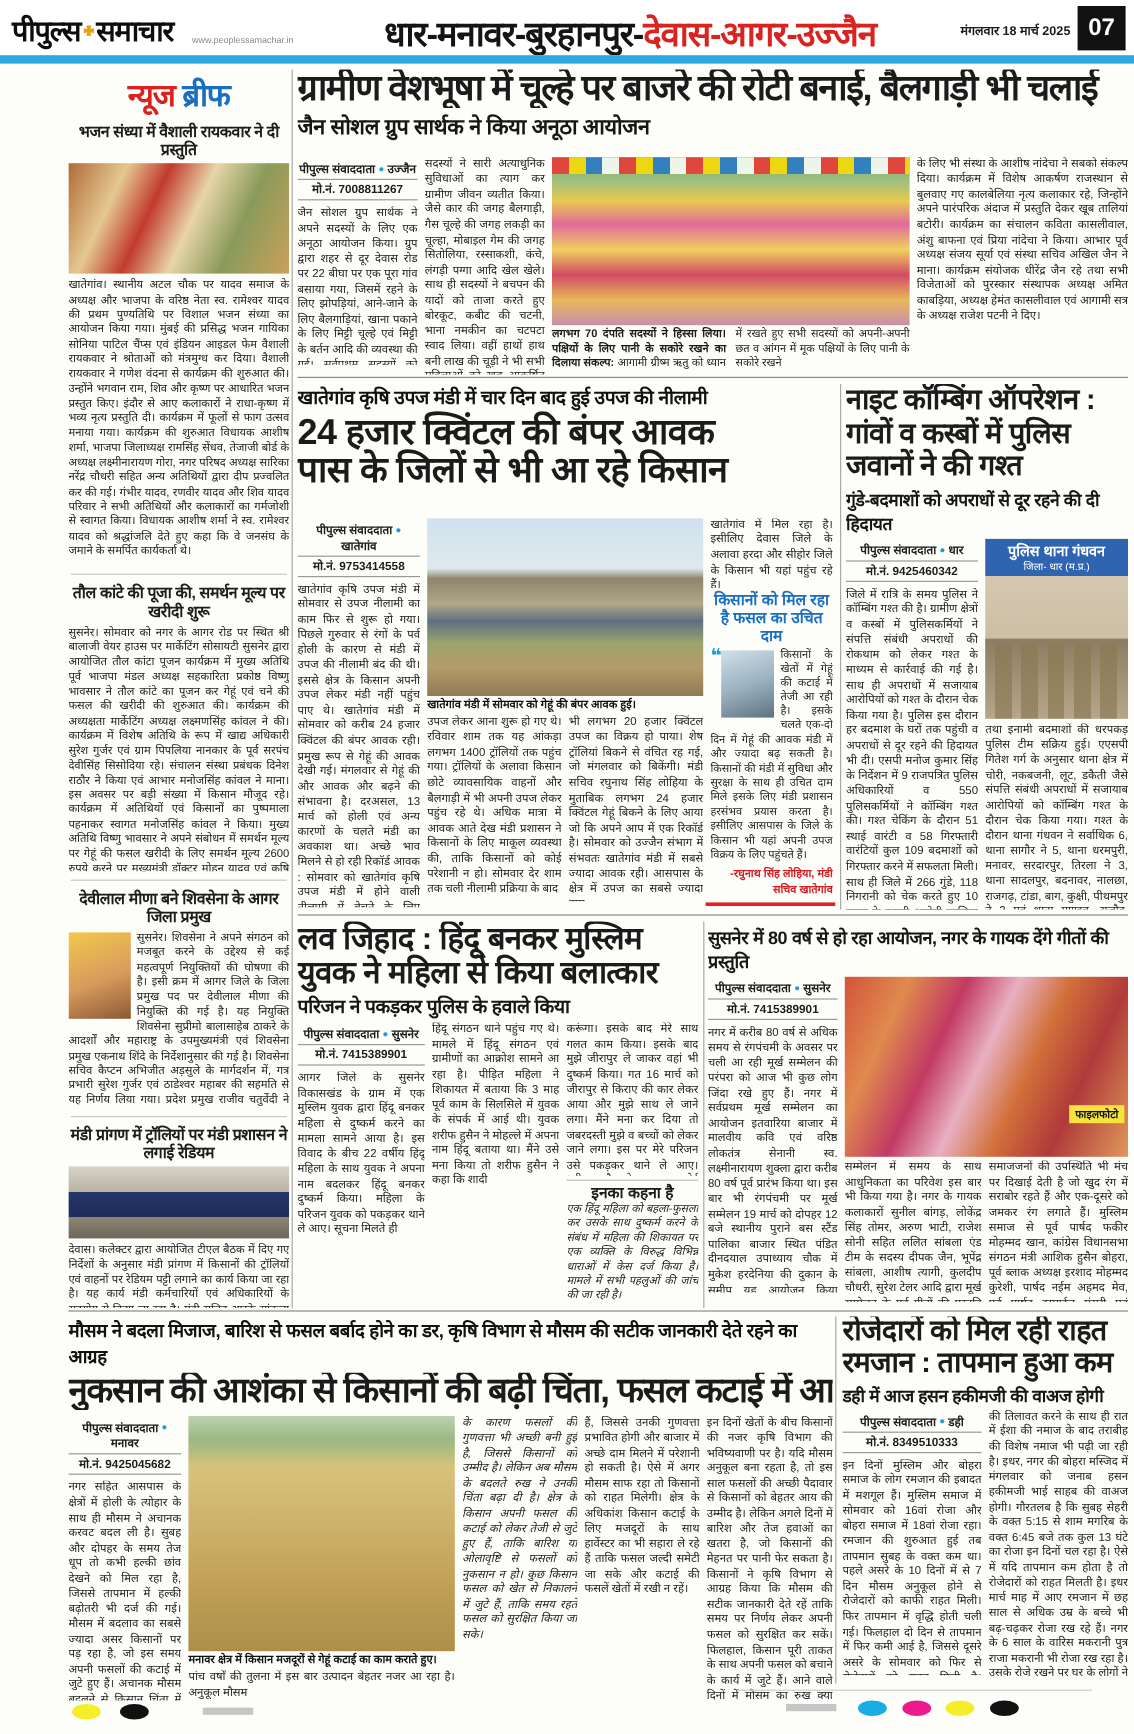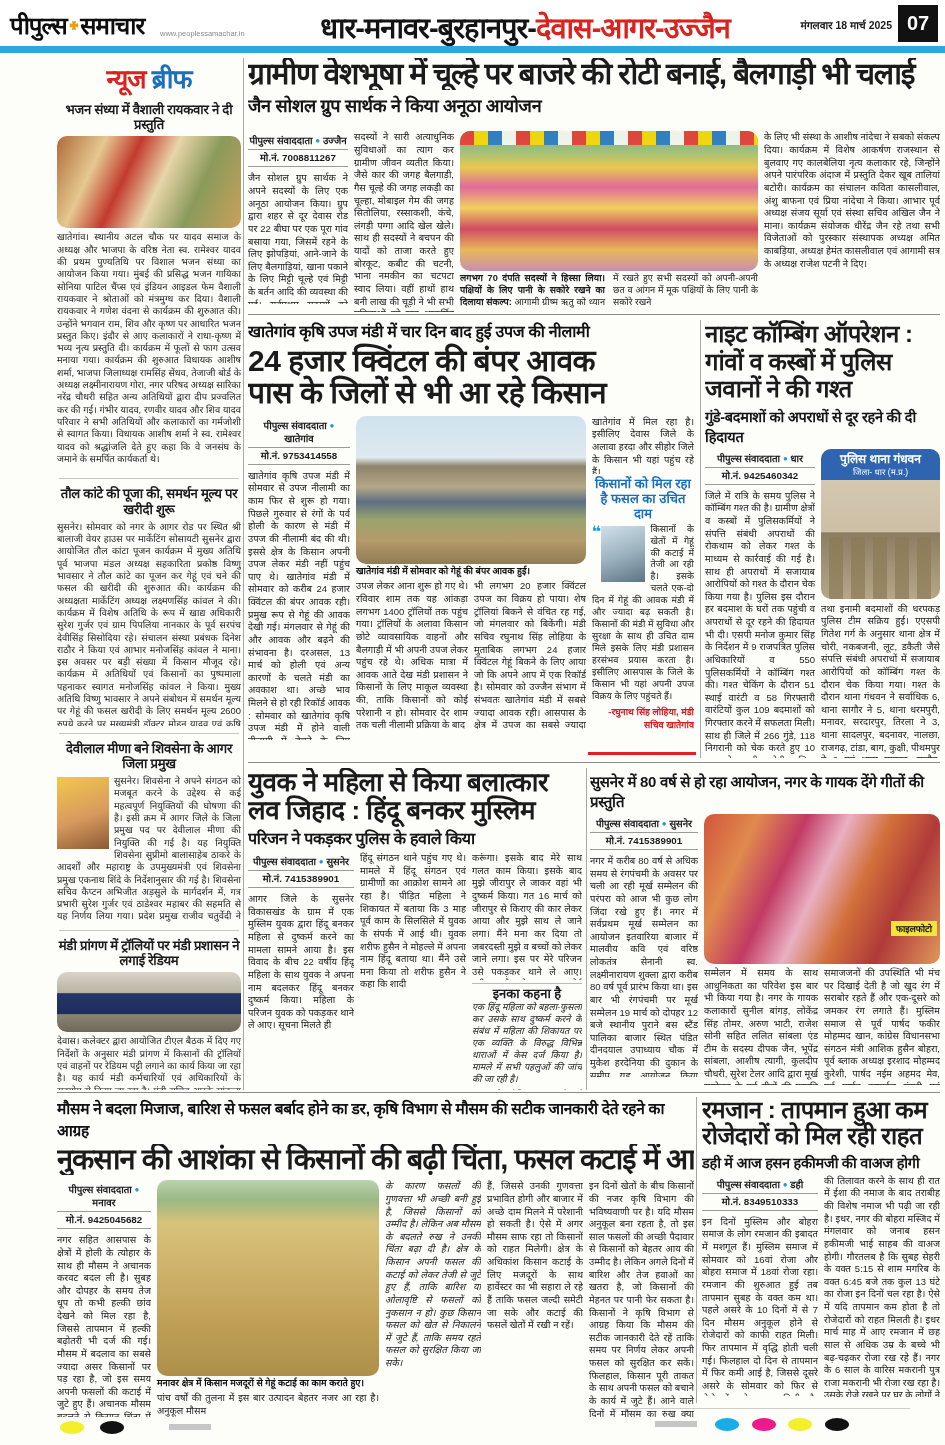--- a/index.html
+++ b/index.html
@@ -11,21 +11,21 @@
   .abs{position:absolute;}
   .hl{font-weight:bold;color:#1b1b1b;margin:0;line-height:1.08;letter-spacing:-0.5px;}
   .kicker{font-weight:bold;font-size:15px;color:#111;margin:0 0 3px;letter-spacing:-0.3px;}
   .subhead{font-weight:bold;color:#161616;margin:3px 0;letter-spacing:-0.3px;}
   .col{font-size:9.5px;line-height:1.33;text-align:justify;overflow:hidden;color:#242424;}
   .cols{display:flex;gap:6px;align-items:flex-start;}
   .byline{width:100%;text-align:center;margin:2px 0 5px;}
   .byline .b-row{font-size:9.8px;font-weight:bold;border-bottom:1px solid #9a9a9a;padding:1px 0 2px;}
   .byline .b-phone{font-size:9.8px;font-weight:bold;border-bottom:1px solid #9a9a9a;padding:1px 0 2px;}
   .b-dot{color:#1e9cd8;font-size:8px;vertical-align:1px;}
-  .photo{position:relative;overflow:hidden;background:#cfc6b2;border-radius:10px;}
+  .photo{position:relative;overflow:hidden;background:#cfc6b2;}
   .caption{font-size:9.3px;font-weight:bold;line-height:1.25;margin-top:2px;color:#111;}
   .vline{position:absolute;width:1px;background:#a8a8a8;}
   .hline{position:absolute;height:1px;background:#8a8a8a;}
   .bhl{font-size:13.2px;font-weight:bold;text-align:center;line-height:1.15;margin:6px 0 4px;letter-spacing:-0.3px;}
   .bsep{height:1px;background:#c6c6c6;margin:7px 2px;}
   .brief-body{font-size:9.4px;line-height:1.31;text-align:justify;color:#242424;}
   .quote-box{border-top:1px solid #bbb;padding-top:3px;}
   .qb-title{font-weight:bold;text-align:center;line-height:1.15;}
   .qb-text{font-size:9.2px;line-height:1.3;text-align:justify;}
   .qb-attr{font-size:9.2px;font-weight:bold;color:#d22027;text-align:right;display:block;margin-top:2px;}
@@ -108,21 +108,21 @@
     <div class="col" style="flex:1;height:212px;">के लिए भी संस्था के आशीष नांदेचा ने सबको संकल्प दिया। कार्यक्रम में विशेष आकर्षण राजस्थान से बुलवाए गए कालबेलिया नृत्य कलाकार रहे, जिन्होंने अपने पारंपरिक अंदाज में प्रस्तुति देकर खूब तालियां बटोरी। कार्यक्रम का संचालन कविता कासलीवाल, अंशु बाफना एवं प्रिया नांदेचा ने किया। आभार पूर्व अध्यक्ष संजय सूर्या एवं संस्था सचिव अखिल जैन ने माना। कार्यक्रम संयोजक धीरेंद्र जैन रहे तथा सभी विजेताओं को पुरस्कार संस्थापक अध्यक्ष अमित काबड़िया, अध्यक्ष हेमंत कासलीवाल एवं आगामी सत्र के अध्यक्ष राजेश पटनी ने दिए।</div>
   </div>
 </section>
 
 <div class="hline" style="left:248px;top:314px;width:692px;"></div>
 
 <section class="abs" style="left:248px;top:320px;width:446px;height:438px;overflow:hidden;">
   <div class="kicker" style="font-size:16px;">खातेगांव कृषि उपज मंडी में चार दिन बाद हुई उपज की नीलामी</div>
   <h2 class="hl" style="font-size:30px;">24 हजार क्विंटल की बंपर आवक</h2>
   <h2 class="hl" style="font-size:30px;">पास के जिलों से भी आ रहे किसान</h2>
-  <div class="cols" style="margin-top:6px;">
+  <div class="cols" style="margin-top:22px;">
     <div style="width:102px;flex:none;">
       <div class="byline">
         <div class="b-row"><span>पीपुल्स संवाददाता</span> <span class="b-dot">●</span> <span>खातेगांव</span></div>
         <div class="b-phone">मो.नं. 9753414558</div>
       </div>
       <div class="col" style="height:270px;">खातेगांव कृषि उपज मंडी में सोमवार से उपज नीलामी का काम फिर से शुरू हो गया। पिछले गुरुवार से रंगों के पर्व होली के कारण से मंडी में उपज की नीलामी बंद की थी। इससे क्षेत्र के किसान अपनी उपज लेकर मंडी नहीं पहुंच पाए थे। खातेगांव मंडी में सोमवार को करीब 24 हजार क्विंटल की बंपर आवक रही। प्रमुख रूप से गेहूं की आवक देखी गई। मंगलवार से गेहूं की और आवक और बढ़ने की संभावना है। दरअसल, 13 मार्च को होली एवं अन्य कारणों के चलते मंडी का अवकाश था। अच्छे भाव मिलने से हो रही रिकॉर्ड आवक : सोमवार को खातेगांव कृषि उपज मंडी में होने वाली नीलामी में बेचने के लिए किसान रविवार रात से ही अपनी</div>
     </div>
     <div style="width:230px;flex:none;">
       <div class="photo" style="width:230px;height:148px;background:linear-gradient(180deg,#cfe2ee 0%,#dfe9ef 28%,#8f846c 34%,#b3a787 48%,#5e6f82 58%,#9aa46e 70%,#b59a6a 84%,#8f7b55 100%);"></div>
       <div class="caption">खातेगांव मंडी में सोमवार को गेहूं की बंपर आवक हुई।</div>
@@ -169,22 +169,22 @@
         <div class="abs" style="left:8px;bottom:0;width:104px;height:62px;background:repeating-linear-gradient(90deg,#8a7a55 0 14px,transparent 14px 22px);opacity:.7;"></div>
       </div>
       <div class="col" style="height:210px;margin-top:4px;">तथा इनामी बदमाशों की धरपकड़ पुलिस टीम सक्रिय हुई। एएसपी गितेश गर्ग के अनुसार थाना क्षेत्र में चोरी, नकबजनी, लूट, डकैती जैसे संपत्ति संबंधी अपराधों में सजायाब आरोपियों को कॉम्बिंग गश्त के दौरान चेक किया गया। गश्त के दौरान थाना गंधवन ने सर्वाधिक 6, थाना सागौर ने 5, थाना धरमपुरी, मनावर, सरदारपुर, तिरला ने 3, थाना सादलपुर, बदनावर, नालछा, राजगढ़, टांडा, बाग, कुक्षी, पीथमपुर ने 2 एवं थाना माण्डव, राजौद, अमझेरा, डही, व सेक्टर 01 ने 1-1 कुल 51 स्थाई वारंटियों को गिरफ्तार कर कोर्ट के समक्ष पेश किया है। जिले में कानून व्यवस्था बनाए रखने के लिए धार पुलिस की उक्त कार्यवाही आगामी दिनों में भी सतत जारी रहेगी।</div>
     </div>
   </div>
 </section>
 
 <div class="hline" style="left:248px;top:762px;width:692px;"></div>
 
 <section class="abs" style="left:248px;top:768px;width:334px;height:322px;overflow:hidden;">
+  <h2 class="hl" style="font-size:26px;">लव जिहाद : हिंदू बनकर मुस्लिम</h2>
   <h2 class="hl" style="font-size:26px;">युवक ने महिला से किया बलात्कार</h2>
-  <h2 class="hl" style="font-size:26px;">लव जिहाद : हिंदू बनकर मुस्लिम</h2>
   <div class="subhead" style="font-size:16px;">परिजन ने पकड़कर पुलिस के हवाले किया</div>
   <div class="cols" style="margin-top:2px;">
     <div style="width:106px;flex:none;">
       <div class="byline">
         <div class="b-row"><span>पीपुल्स संवाददाता</span> <span class="b-dot">●</span> <span>सुसनेर</span></div>
         <div class="b-phone">मो.नं. 7415389901</div>
       </div>
       <div class="col" style="height:180px;">आगर जिले के सुसनेर विकासखंड के ग्राम में एक मुस्लिम युवक द्वारा हिंदू बनकर महिला से दुष्कर्म करने का मामला सामने आया है। इस विवाद के बीच 22 वर्षीय हिंदू महिला के साथ युवक ने अपना नाम बदलकर हिंदू बनकर दुष्कर्म किया। महिला के परिजन युवक को पकड़कर थाने ले आए। सूचना मिलते ही</div>
     </div>
     <div class="col" style="width:106px;flex:none;height:230px;">हिंदू संगठन थाने पहुंच गए थे। मामले में हिंदू संगठन एवं ग्रामीणों का आक्रोश सामने आ रहा है। पीड़ित महिला ने शिकायत में बताया कि 3 माह पूर्व काम के सिलसिले में युवक के संपर्क में आई थी। युवक शरीफ हुसैन ने मोहल्ले में अपना नाम हिंदू बताया था। मैंने उसे मना किया तो शरीफ हुसैन ने कहा कि शादी</div>
@@ -243,22 +243,22 @@
     </div>
     <div class="col" style="width:96px;flex:none;height:252px;font-style:italic;">के कारण फसलों की गुणवत्ता भी अच्छी बनी हुई है, जिससे किसानों को उम्मीद है। लेकिन अब मौसम के बदलते रुख ने उनकी चिंता बढ़ा दी है। क्षेत्र के किसान अपनी फसल की कटाई को लेकर तेजी से जुटे हुए हैं, ताकि बारिश या ओलावृष्टि से फसलों को नुकसान न हो। कुछ किसान फसल को खेत से निकालने में जुटे हैं, ताकि समय रहते फसल को सुरक्षित किया जा सके।</div>
     <div class="col" style="width:96px;flex:none;height:252px;">हैं, जिससे उनकी गुणवत्ता प्रभावित होगी और बाजार में अच्छे दाम मिलने में परेशानी हो सकती है। ऐसे में अगर मौसम साफ रहा तो किसानों को राहत मिलेगी। क्षेत्र के अधिकांश किसान कटाई के लिए मजदूरों के साथ हार्वेस्टर का भी सहारा ले रहे हैं ताकि फसल जल्दी समेटी जा सके और कटाई की फसलें खेतों में रखी न रहें।</div>
     <div class="col" style="flex:1;height:252px;">इन दिनों खेतों के बीच किसानों की नजर कृषि विभाग की भविष्यवाणी पर है। यदि मौसम अनुकूल बना रहता है, तो इस साल फसलों की अच्छी पैदावार से किसानों को बेहतर आय की उम्मीद है। लेकिन अगले दिनों में बारिश और तेज हवाओं का खतरा है, जो किसानों की मेहनत पर पानी फेर सकता है। किसानों ने कृषि विभाग से आग्रह किया कि मौसम की सटीक जानकारी देते रहें ताकि समय पर निर्णय लेकर अपनी फसल को सुरक्षित कर सकें। फिलहाल, किसान पूरी ताकत के साथ अपनी फसल को बचाने के कार्य में जुटे हैं। आने वाले दिनों में मौसम का रुख क्या रहता है, इस पर सभी की निगाहें हैं।</div>
   </div>
 </section>
 
 <div class="vline" style="left:696px;top:1097px;height:306px;"></div>
 
 <section class="abs" style="left:702px;top:1097px;width:238px;height:306px;overflow:hidden;">
+  <h2 class="hl" style="font-size:24px;">रोजेदारों को मिल रही राहत</h2>
   <h2 class="hl" style="font-size:24px;">रमजान : तापमान हुआ कम</h2>
-  <h2 class="hl" style="font-size:24px;">रोजेदारों को मिल रही राहत</h2>
   <div class="subhead" style="font-size:14.5px;">डही में आज हसन हकीमजी की वाअज होगी</div>
   <div class="cols" style="margin-top:2px;">
     <div style="width:116px;flex:none;">
       <div class="byline">
         <div class="b-row"><span>पीपुल्स संवाददाता</span> <span class="b-dot">●</span> <span>डही</span></div>
         <div class="b-phone">मो.नं. 8349510333</div>
       </div>
       <div class="col" style="height:180px;">इन दिनों मुस्लिम और बोहरा समाज के लोग रमजान की इबादत में मशगूल हैं। मुस्लिम समाज में सोमवार को 16वां रोजा और बोहरा समाज में 18वां रोजा रहा। रमजान की शुरुआत हुई तब तापमान सुबह के वक्त कम था। पहले असरे के 10 दिनों में से 7 दिन मौसम अनुकूल होने से रोजेदारों को काफी राहत मिली। फिर तापमान में वृद्धि होती चली गई। फिलहाल दो दिन से तापमान में फिर कमी आई है, जिससे दूसरे असरे के सोमवार को फिर से रोजेदारों को राहत मिली है। मुस्लिम समाज में रोजे के साथ ही पांच वक्त की नमाज और कुरान</div>
     </div>
     <div class="col" style="flex:1;height:222px;">की तिलावत करने के साथ ही रात में ईशा की नमाज के बाद तराबीह की विशेष नमाज भी पढ़ी जा रही है। इधर, नगर की बोहरा मस्जिद में मंगलवार को जनाब हसन हकीमजी भाई साहब की वाअज होगी। गौरतलब है कि सुबह सेहरी के वक्त 5:15 से शाम मगरिब के वक्त 6:45 बजे तक कुल 13 घंटे का रोजा इन दिनों चल रहा है। ऐसे में यदि तापमान कम होता है तो रोजेदारों को राहत मिलती है। इधर मार्च माह में आए रमजान में छह साल से अधिक उम्र के बच्चे भी बढ़-चढ़कर रोजा रख रहे हैं। नगर के 6 साल के वारिस मकरानी पुत्र राजा मकरानी भी रोजा रख रहा है। उसके रोजे रखने पर घर के लोगों ने फूलहार से इस्तकबाल किया।</div>

